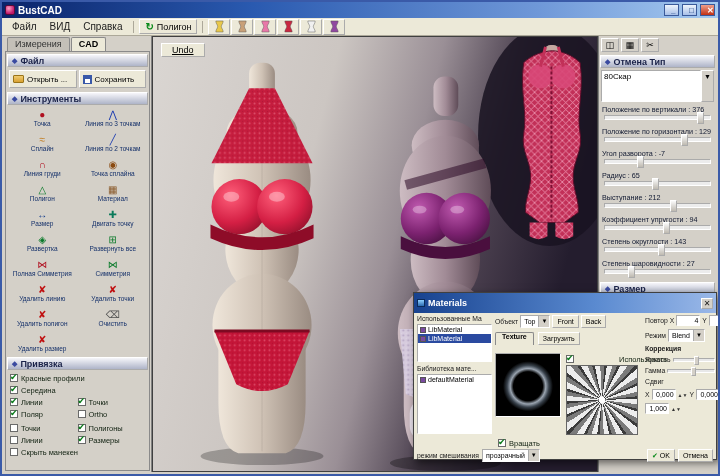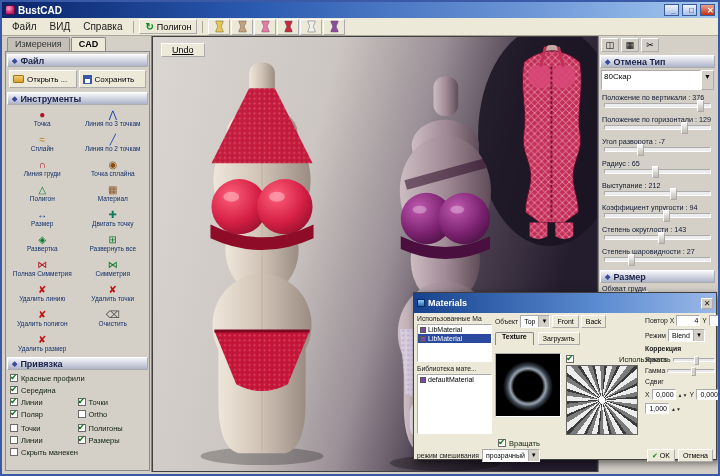--- a/index.html
+++ b/index.html
@@ -68,21 +68,21 @@
   .vp svg.art{position:absolute;inset:0;width:100%;height:100%;}
   .undo{position:absolute;left:8px;top:6px;background:#ece9d8;border:1px outset #fff;
     font-size:9px;padding:1px 10px;text-decoration:underline;font-family:inherit;z-index:2;}
 
   
   .rpanel{width:118px;flex:none;background:#d4d0c8;border-left:1px solid #808080;
     display:flex;flex-direction:column;overflow:hidden;padding:0 1px;}
   .ricons{display:flex;gap:2px;padding:2px 1px;}
   .ricon{width:18px;height:14px;border:1px outset #fff;background:#d4d0c8;font-size:9px;
     line-height:12px;text-align:center;padding:0;}
-  .rsel{display:flex;margin:1px 1px 3px;height:20px;}
+  .rsel{display:flex;margin:1px 1px 3px;height:32px;}
   .rsel .val{flex:1;background:#fff;border:1px inset #fff;font-size:8px;line-height:12px;padding:0 2px;overflow:hidden;}
   .rsel .drop{width:13px;background:#d4d0c8;border:1px outset #fff;font-size:7px;line-height:12px;text-align:center;}
   .srow{padding:0 2px;}
   .slbl{font-size:7.2px;line-height:9px;color:#101830;white-space:nowrap;overflow:hidden;}
   .strack{position:relative;height:5px;margin:1px 2px 7px;border:1px inset #fff;background:#ececec;}
   .shandle{position:absolute;top:-4px;width:7px;height:12px;background:linear-gradient(#fafafa,#beb9b0);
     border:1px outset #fff;}
 
   
   .dlg{position:absolute;left:411px;top:290px;width:304px;height:168px;background:#ece9d8;

